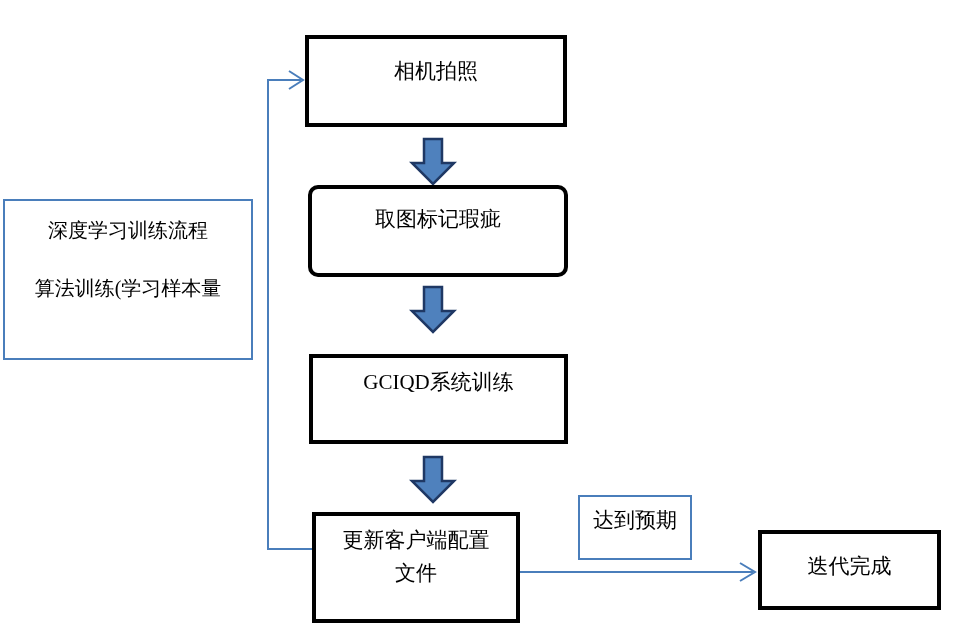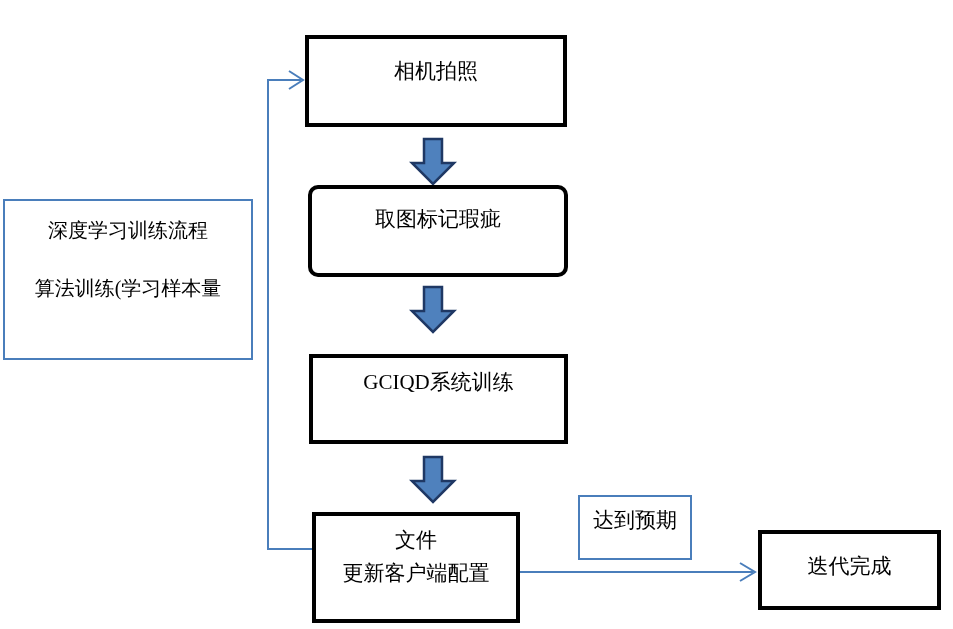--- a/index.html
+++ b/index.html
@@ -65,22 +65,22 @@
 
   <div class="shape process-box box-mark">
     <span class="txt">取图标记瑕疵</span>
   </div>
 
   <div class="shape process-box box-train">
     <span class="txt">GCIQD系统训练</span>
   </div>
 
   <div class="shape process-box box-update">
+    <span class="txt">更新客户端配置</span>
     <span class="txt">文件</span>
-    <span class="txt">更新客户端配置</span>
   </div>
 
   <div class="shape cond-box cond-label">
     <span class="txt">达到预期</span>
   </div>
 
   <div class="shape process-box box-done">
     <span class="txt">迭代完成</span>
   </div>
 

